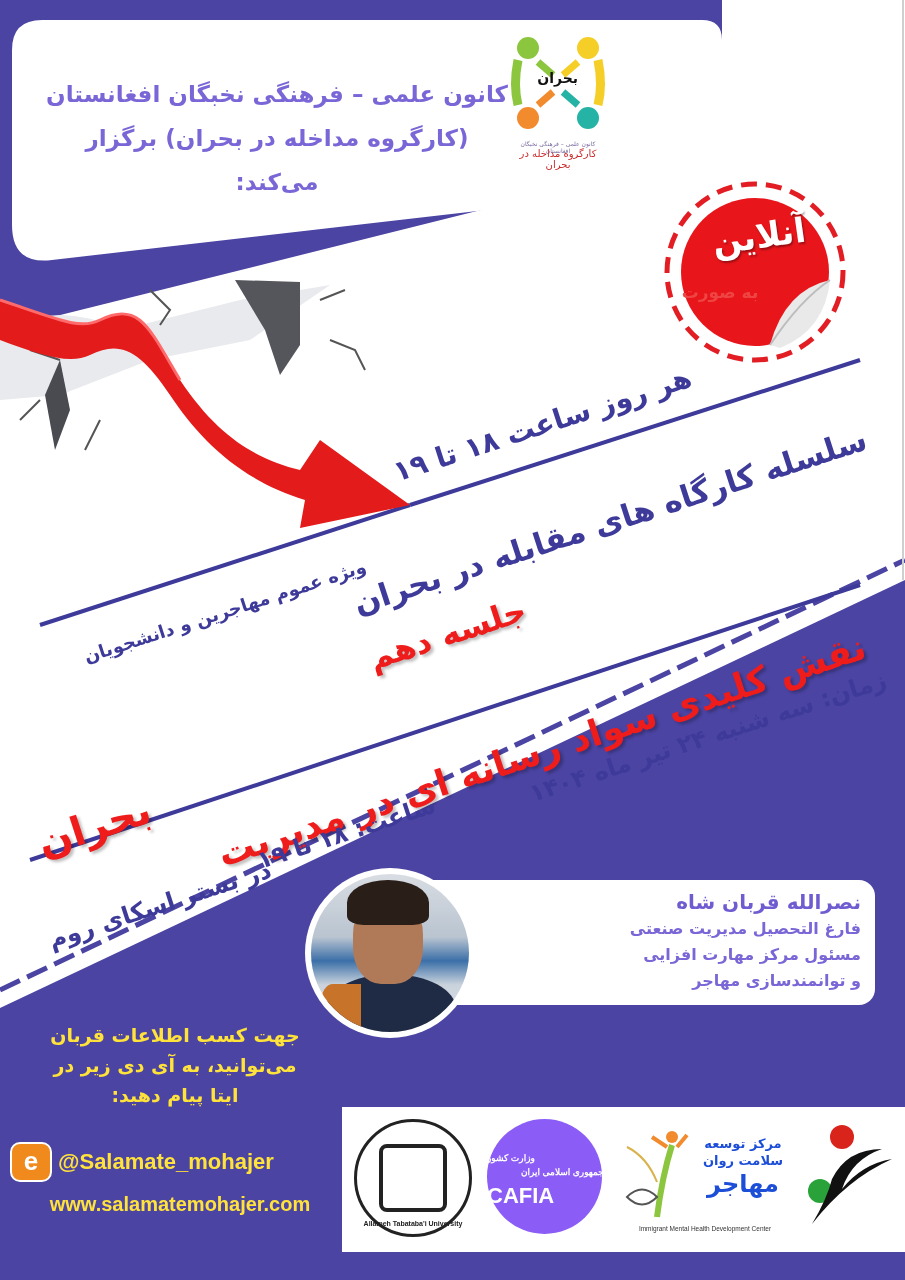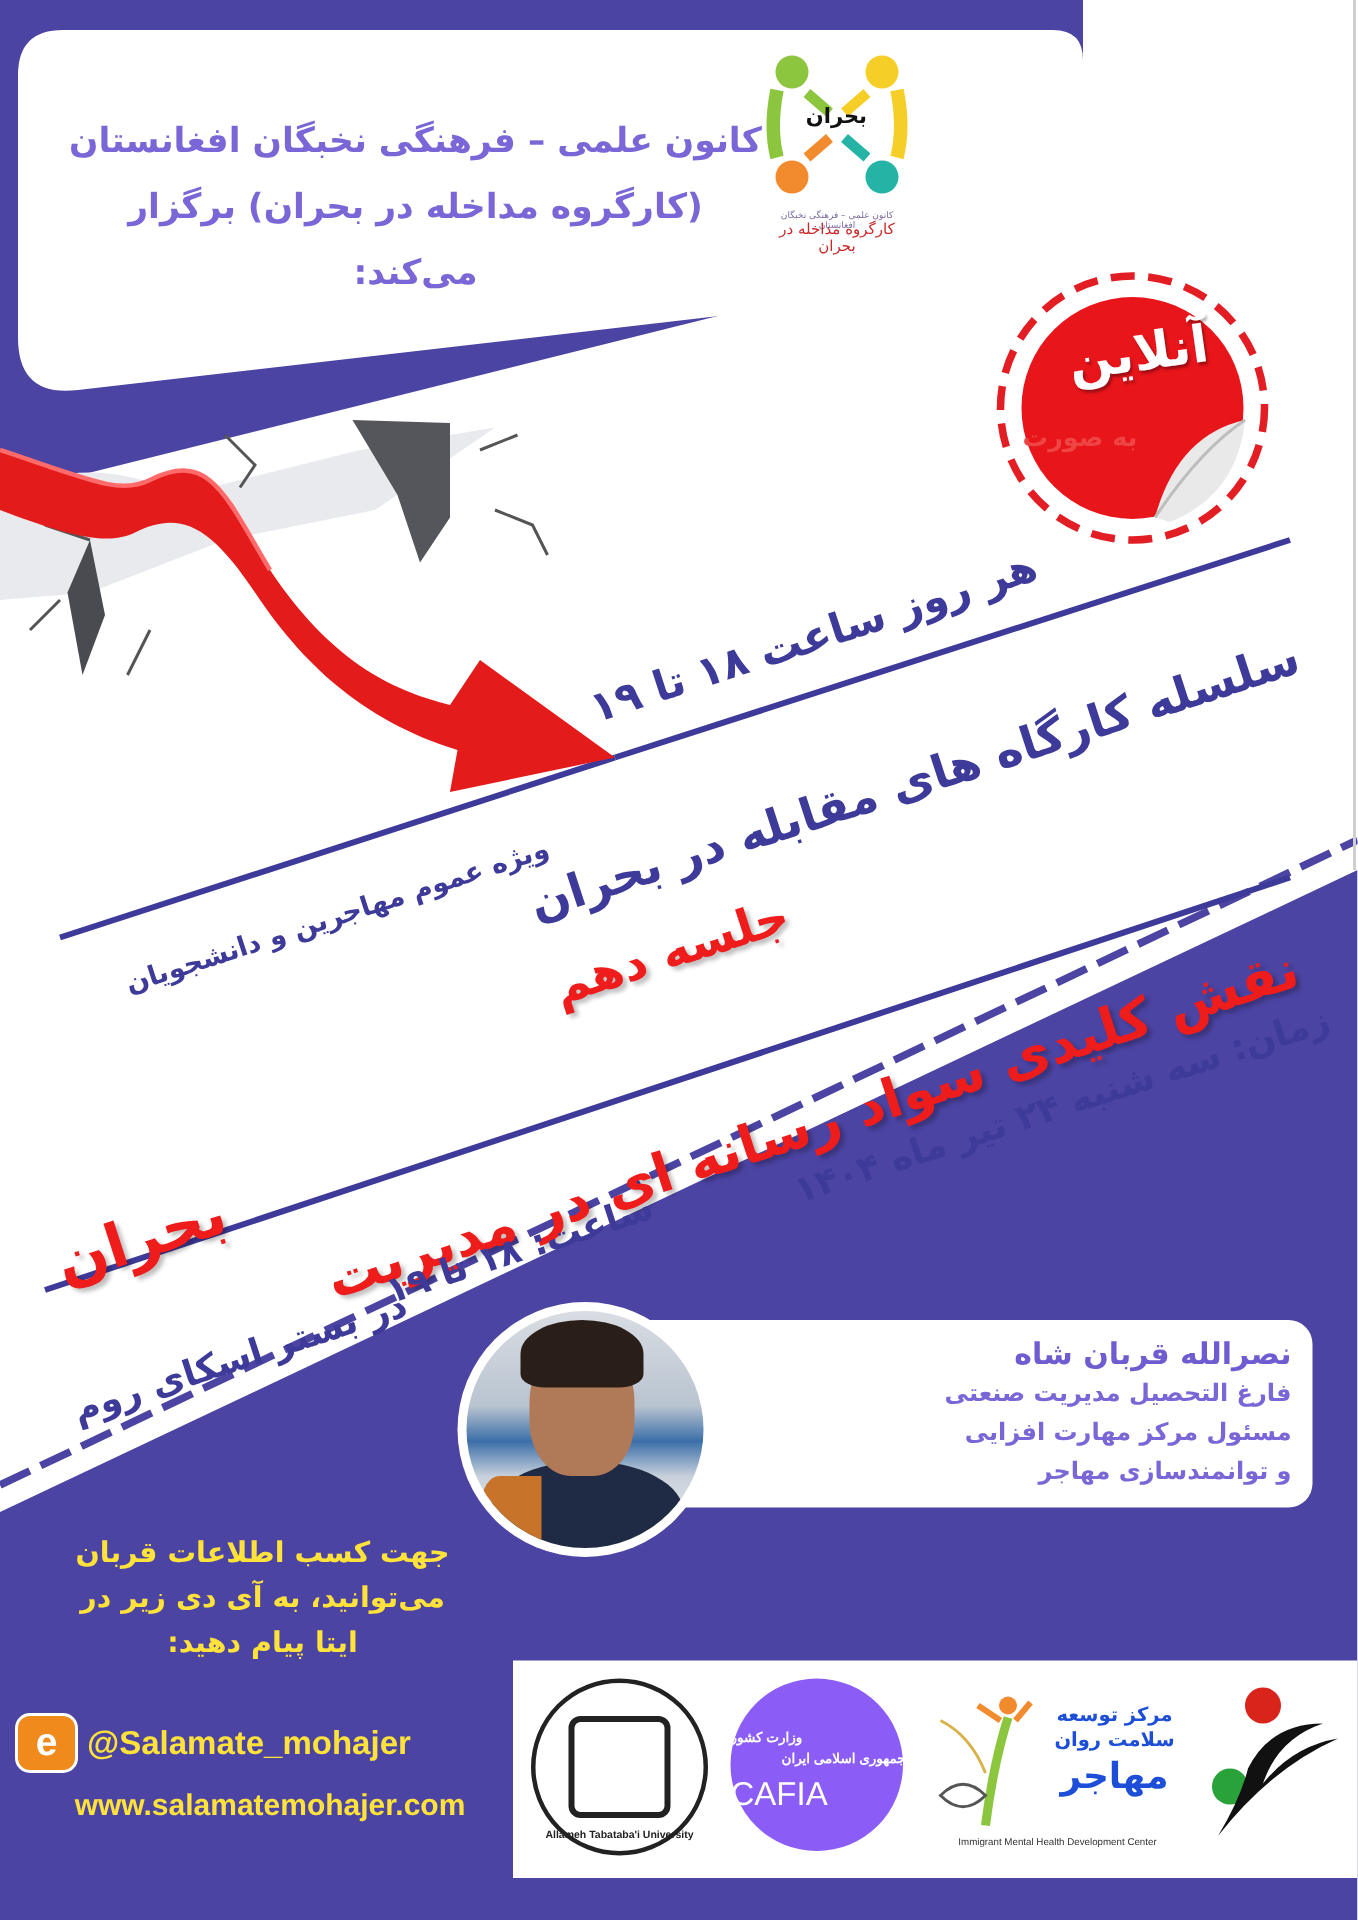--- a/index.html
+++ b/index.html
@@ -59,21 +59,21 @@
 
   
   .partners { position:absolute; left:342px; top:1107px; width:563px; height:145px; background:#fff; direction:ltr; }
   .partner { position:absolute; }
   .atu { left:12px; top:12px; width:118px; height:118px; border-radius:50%; border:3px solid #222; background:#fff; }
   .atu .inner { position:absolute; left:22px; top:22px; width:68px; height:68px; border:4px solid #222; border-radius:8px; }
   .atu .ring { position:absolute; left:0; top:0; width:100%; text-align:center; font-size:7px; color:#222; top:98px; font-family:"Liberation Sans", sans-serif; font-weight:bold; }
   .cafia { left:145px; top:12px; width:115px; height:115px; border-radius:50%; background:#8b5cf6; color:#fff; text-align:left; font-family:"Liberation Sans", sans-serif; }
   .cafia .l1 { position:absolute; left:0; width:100%; top:34px; font-size:9px; font-weight:bold; direction:rtl; }
   .cafia .l2 { position:absolute; left:0; width:100%; top:48px; font-size:9px; font-weight:bold; direction:rtl;margin-left:34px; }
-  .cafia .l3 { position:absolute; left:0; width:100%; top:64px; font-size:22px; font-weight:normal; }
+  .cafia .l3 { position:absolute; left:0; width:100%; top:64px; font-size:22px; font-weight:bold; }
   .mmh { left:268px; top:10px; width:190px; height:125px; }
   .mmh .title { position:absolute; left:78px; top:18px; width:110px; text-align:center; color:#1d4ed8; font-weight:bold; direction:rtl; }
   .mmh .t1 { font-size:13px; line-height:17px; }
   .mmh .t2 { font-size:24px; line-height:30px; }
   .mmh .cap { position:absolute; left:0; top:108px; width:190px; text-align:center; font-size:6.5px; color:#333; font-family:"Liberation Sans", sans-serif; }
   .mmh .fig { position:absolute; left:12px; top:10px; width:70px; height:95px; }
   .tah { left:460px; top:12px; width:95px; height:125px; }
 </style>
 </head>
 <body>

